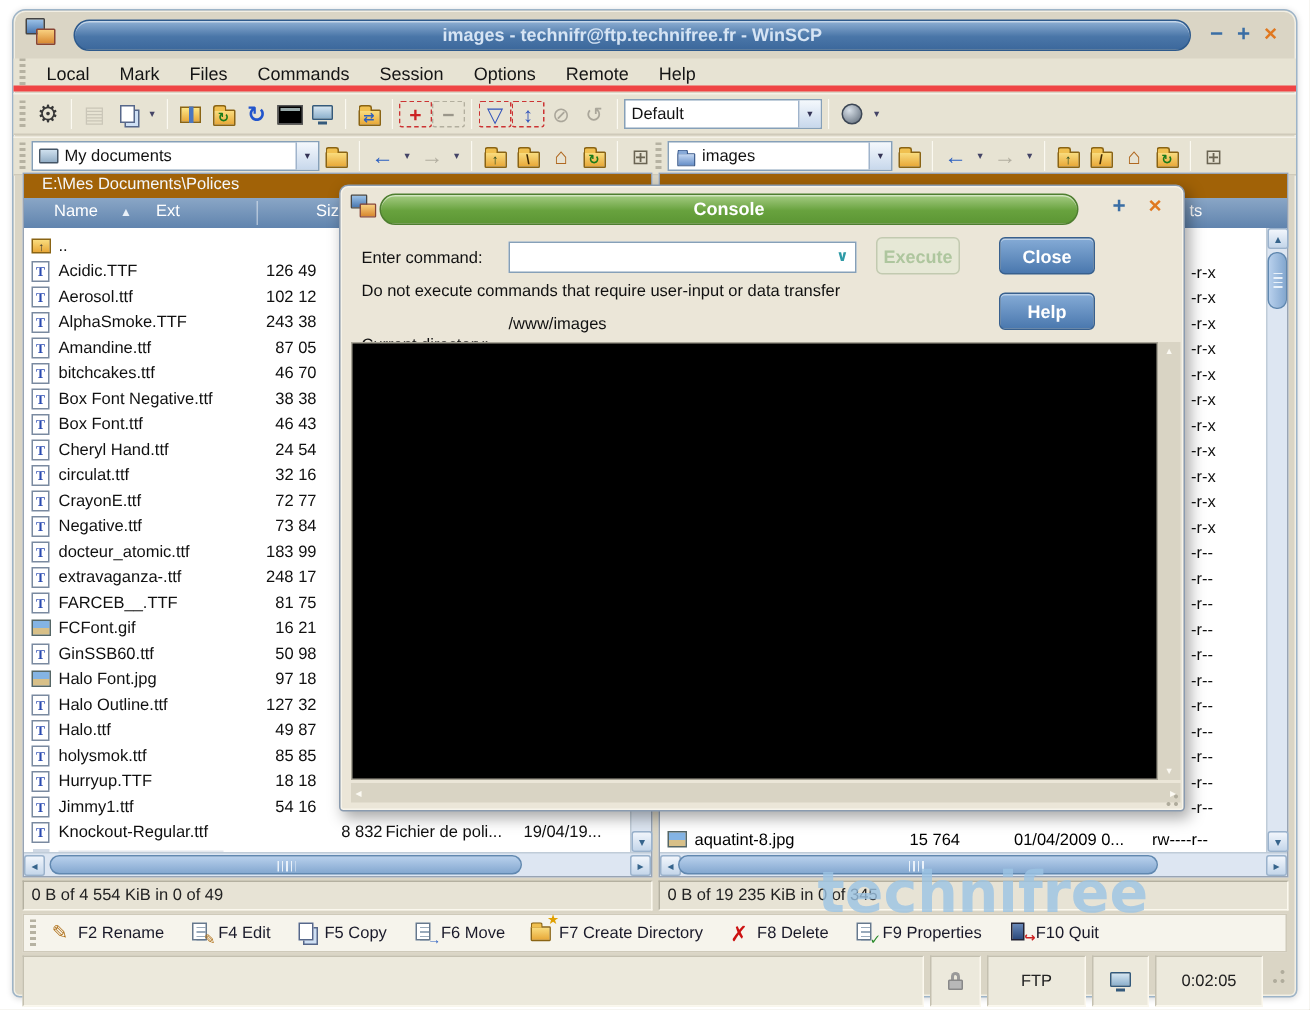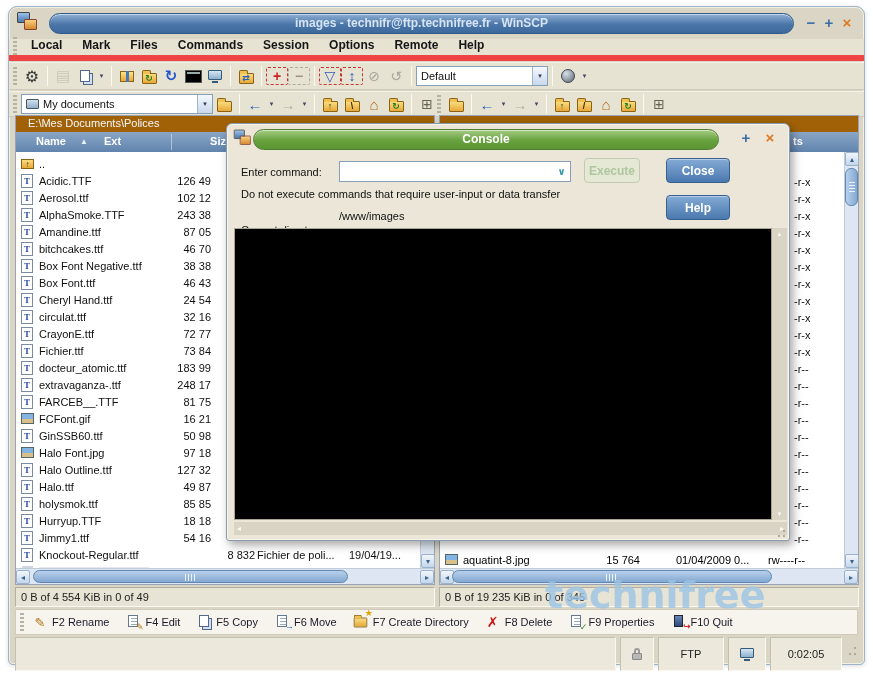--- a/index.html
+++ b/index.html
@@ -16,22 +16,22 @@
   .m1 { left:0; top:0; background:linear-gradient(#9cc2e8,#4a78b0); }
   .m2 { left:7px; top:7px; background:linear-gradient(#f8d080,#d88830); border-color:#843; }
   .titlepill { flex:1; margin:0 8px; height:21px; border-radius:11px; border:1px solid #2e5a8c;
     background:linear-gradient(#8fb0d4,#4a76a8 55%,#3c689c); text-align:center;
     color:#d6e4f4; font-size:12px; font-weight:bold; line-height:19px;
     box-shadow: inset 0 1px 0 rgba(255,255,255,.5); overflow:hidden; white-space:nowrap; }
   .wbtn { width:18px; text-align:center; font-size:15px; font-weight:bold; cursor:default; line-height:20px; }
   .wbtn.blue { color:#3a6ea5; } .wbtn.orange { color:#e07820; }
 
   
-  .menubar { position:absolute; left:0; top:32px; right:0; height:22px; display:flex; align-items:flex-end;
-    background:#e7e3d3; border-bottom:6px solid #ef4444; font-size:12px; color:#151515;font-weight:bold; }
+  .menubar { position:absolute; left:0; top:32px; right:0; height:22px; display:flex; align-items:flex-start;
+    background:#e7e3d3; border-bottom:4px solid #ef4444; font-size:12px; color:#151515; }
   .mitem { padding:0 10px; line-height:20px; }
   .tgrip { width:4px; height:18px; margin:0 4px;
     background:repeating-linear-gradient(#b6b2a2 0 2px, transparent 2px 4px); }
   .toolbar { position:absolute; left:0; right:0; display:flex; align-items:center; background:#e7e3d3;
     border-top:1px solid #f5f2e8; border-bottom:1px solid #cfcaba; }
   .tb1 { top:55px; height:28px; } .tb2 { top:84px; height:26px; }
   .tsep { width:1px; height:20px; background:#c6c2b2; border-right:1px solid #fbf9f0; margin:0 4px; }
   .tbtn { min-width:22px; height:22px; display:flex; align-items:center; justify-content:center;
     font-size:14px; border-radius:2px; position:relative; }
   .tbtn.dis { opacity:.55; }
@@ -73,21 +73,21 @@
   .g-arrow-off { color:#b2aea0; font-weight:bold; font-size:15px; }
   .g-home { color:#b06820; font-size:15px; font-weight:bold; }
   .g-tree { color:#6a6452; font-size:14px; }
 
   
   .panel { position:absolute; top:108px; width:420px; height:470px; background:#fff; border:1px solid #98a4b4; }
   .leftp { left:6px; } .rightp { left:430px; }
   .pathbar { position:absolute; left:0; top:0; right:0; height:16px; background:#a16207;
     color:#f4f7fb; font-size:11px; line-height:15px; padding-left:12px; white-space:nowrap; overflow:hidden; }
   .colhdr { position:absolute; left:0; top:16px; right:0; height:20px;
-    background:linear-gradient(#8aa6c6,#6084ae); color:#fff; font-size:11px; font-weight:bold; line-height:19px; }
+    background:linear-gradient(#8aa6c6,#6084ae); color:#fff; font-size:11px; font-weight:normal; line-height:19px; }
   .colhdr .cname { position:absolute; left:20px; } .colhdr .csort { position:absolute; left:64px; font-size:8px; color:#e8f0f8; }
   .colhdr .cext { position:absolute; left:88px; }
   .colhdr .cdiv { position:absolute; left:155px; top:2px; bottom:2px; width:1px; background:rgba(255,255,255,.45); }
   .colhdr .csize { position:absolute; right:208px; }
   .rows { position:absolute; left:1px; right:15px; top:40px; bottom:16px; overflow:hidden; }
   .frow { position:relative; height:17px; font-size:11px; color:#101010; white-space:nowrap; }
   .fic { position:absolute; left:4px; top:1px; }
   .fi-font { width:12px; height:14px; background:#fff; border:1px solid #7a8aa0; font-weight:bold;
     font-size:9px; line-height:12px; text-align:center; color:#2a4ab0; font-family:"Liberation Serif",serif; }
   .fi-img { width:13px; height:11px; margin-top:1px; background:linear-gradient(#84b4e4 0 55%,#d8c088 55% 100%); border:1px solid #566; }
@@ -333,20 +333,25 @@
           <span class="ov" style="color:#1a7a1a">↻</span>
         </span>
       </span>
     <span class="tsep"></span>
     <span class="tbtn">
         <span class="g-tree">⊞</span>
       </span>
 
     <span style="position:absolute; left:424px; top:0; bottom:0; display:flex; align-items:center;">
       <span class="tgrip"></span>
+      <span class="combo" style="width:150px">
+        <span class="fldr blue" style="transform:scale(.8); margin-right:3px"></span>
+        <span>images</span>
+        <span class="caret">▾</span>
+      </span>
       <span class="tbtn">
           <span class="fldr"></span>
         </span>
       <span class="tsep"></span>
       <span class="tbtn">
           <span class="g-arrow-on">←</span>
         </span>
       <span class="caretbtn">▾</span>
       <span class="tbtn">
           <span class="g-arrow-off">→</span>
@@ -437,21 +442,21 @@
           <span class="fname">circulat.ttf</span>
           <span class="fsize">32 16</span>
         </div>
         <div class="frow">
           <span class="fic fi-font">T</span>
           <span class="fname">CrayonE.ttf</span>
           <span class="fsize">72 77</span>
         </div>
         <div class="frow">
           <span class="fic fi-font">T</span>
-          <span class="fname">Fichier.ttf</span>
+          <span class="fname">Negative.ttf</span>
           <span class="fsize">73 84</span>
         </div>
         <div class="frow">
           <span class="fic fi-font">T</span>
           <span class="fname">docteur_atomic.ttf</span>
           <span class="fsize">183 99</span>
         </div>
         <div class="frow">
           <span class="fic fi-font">T</span>
           <span class="fname">extravaganza-.ttf</span>

